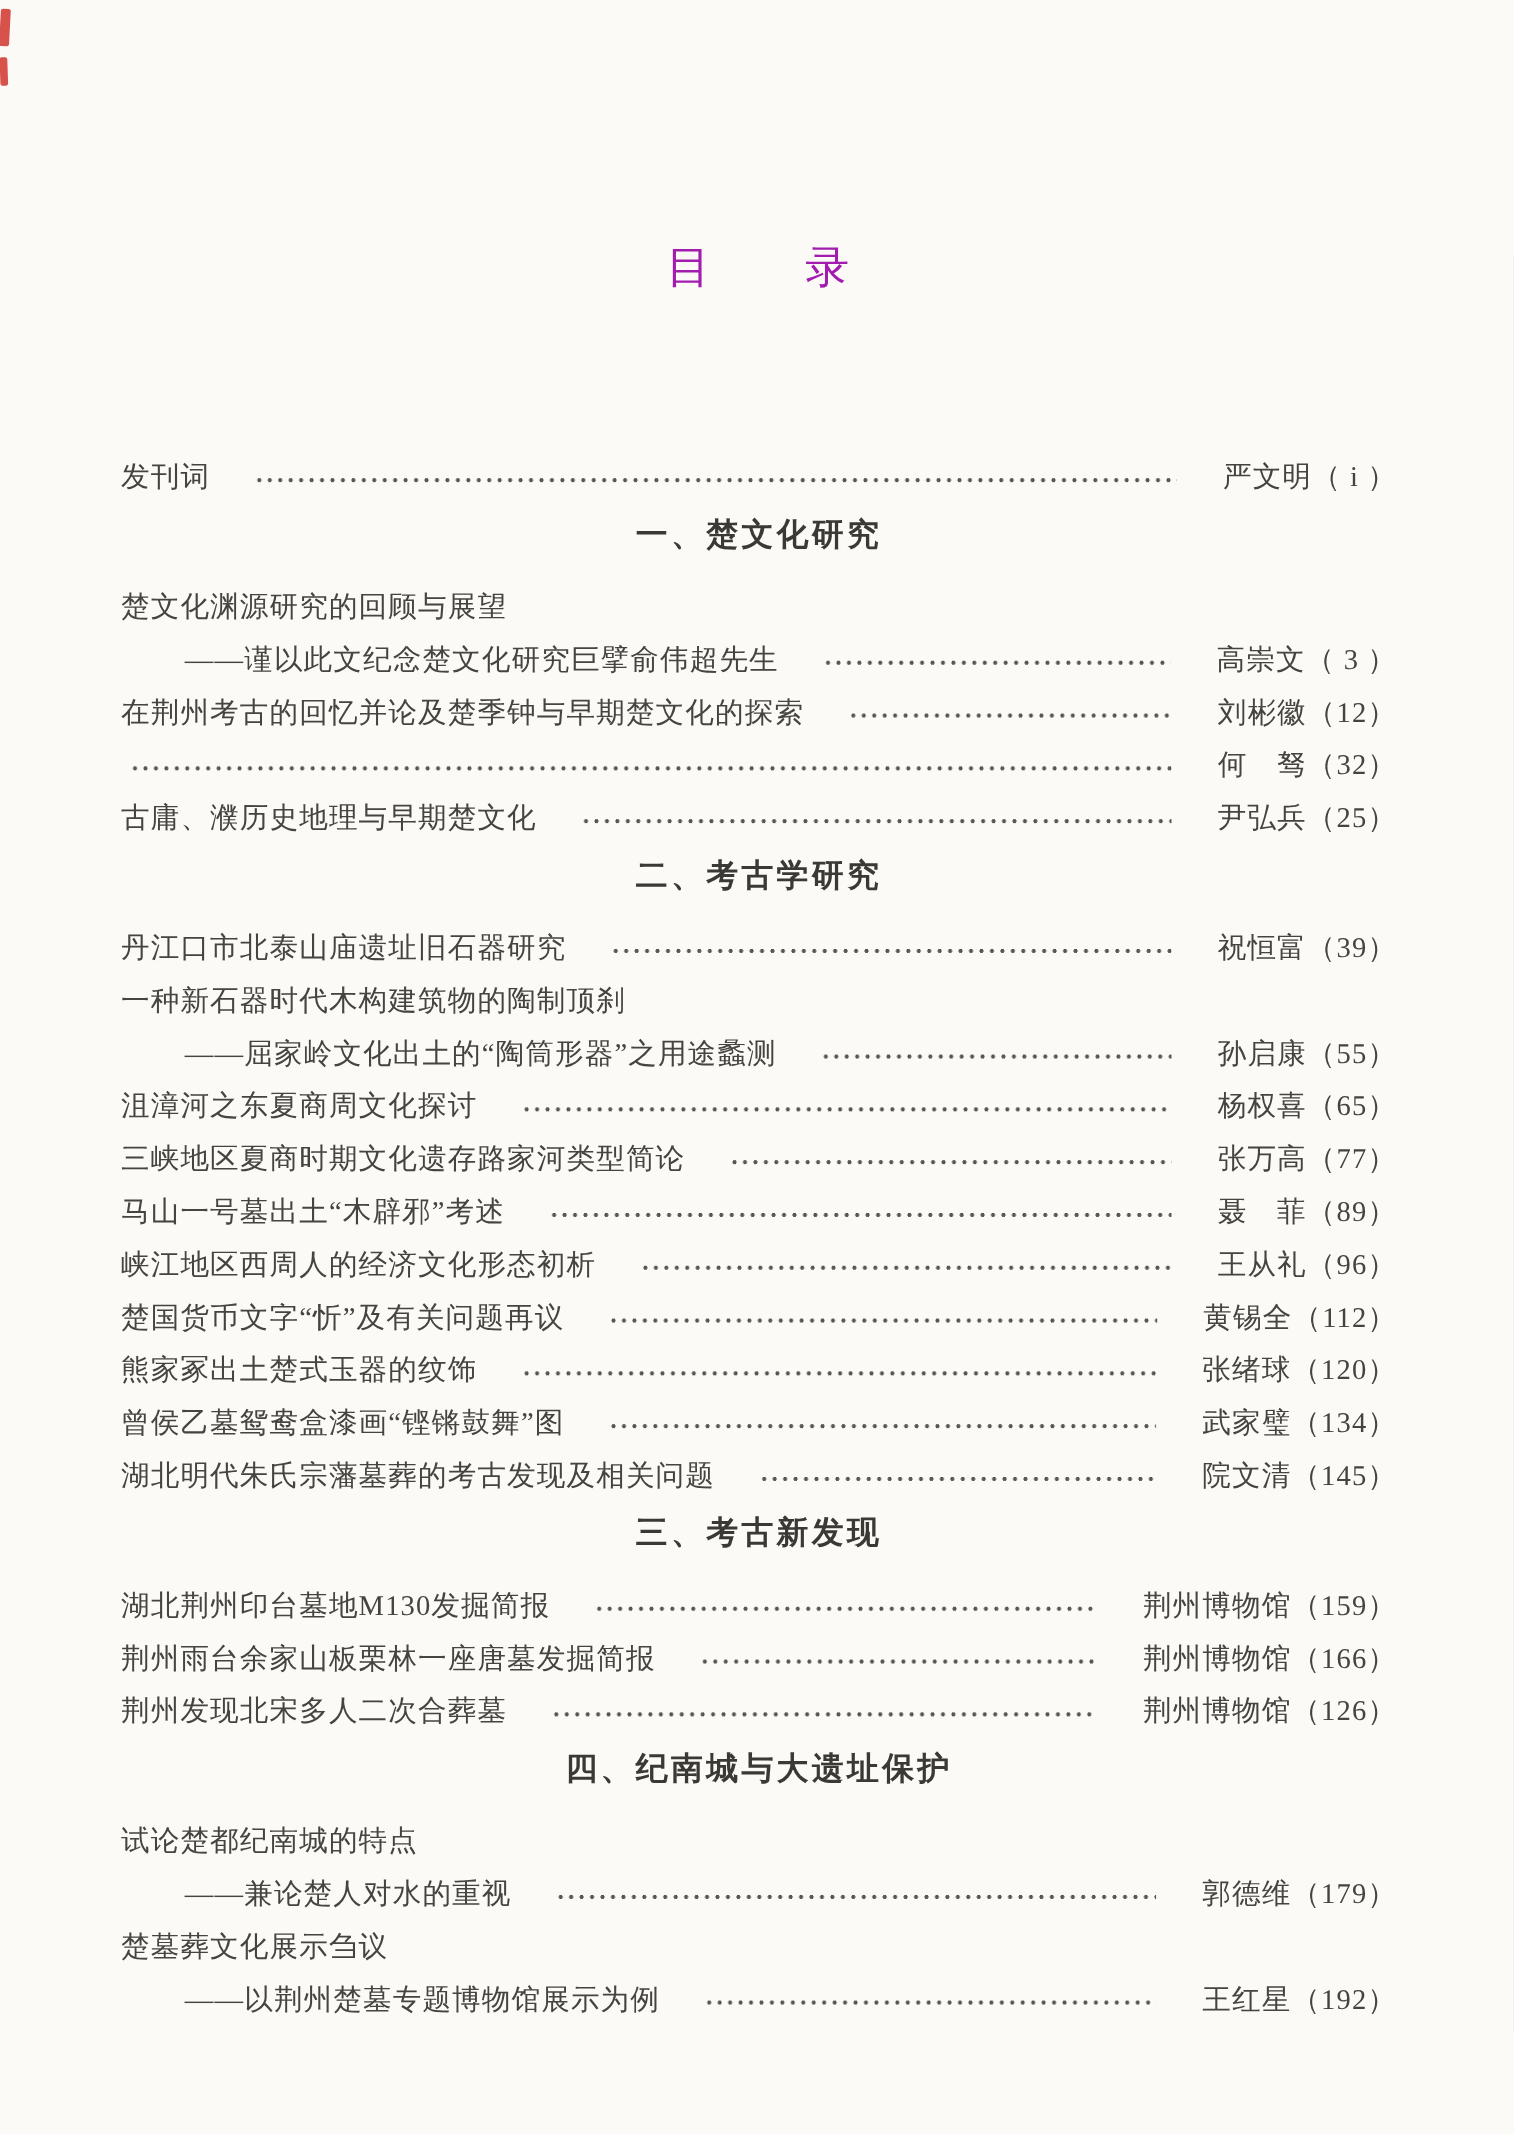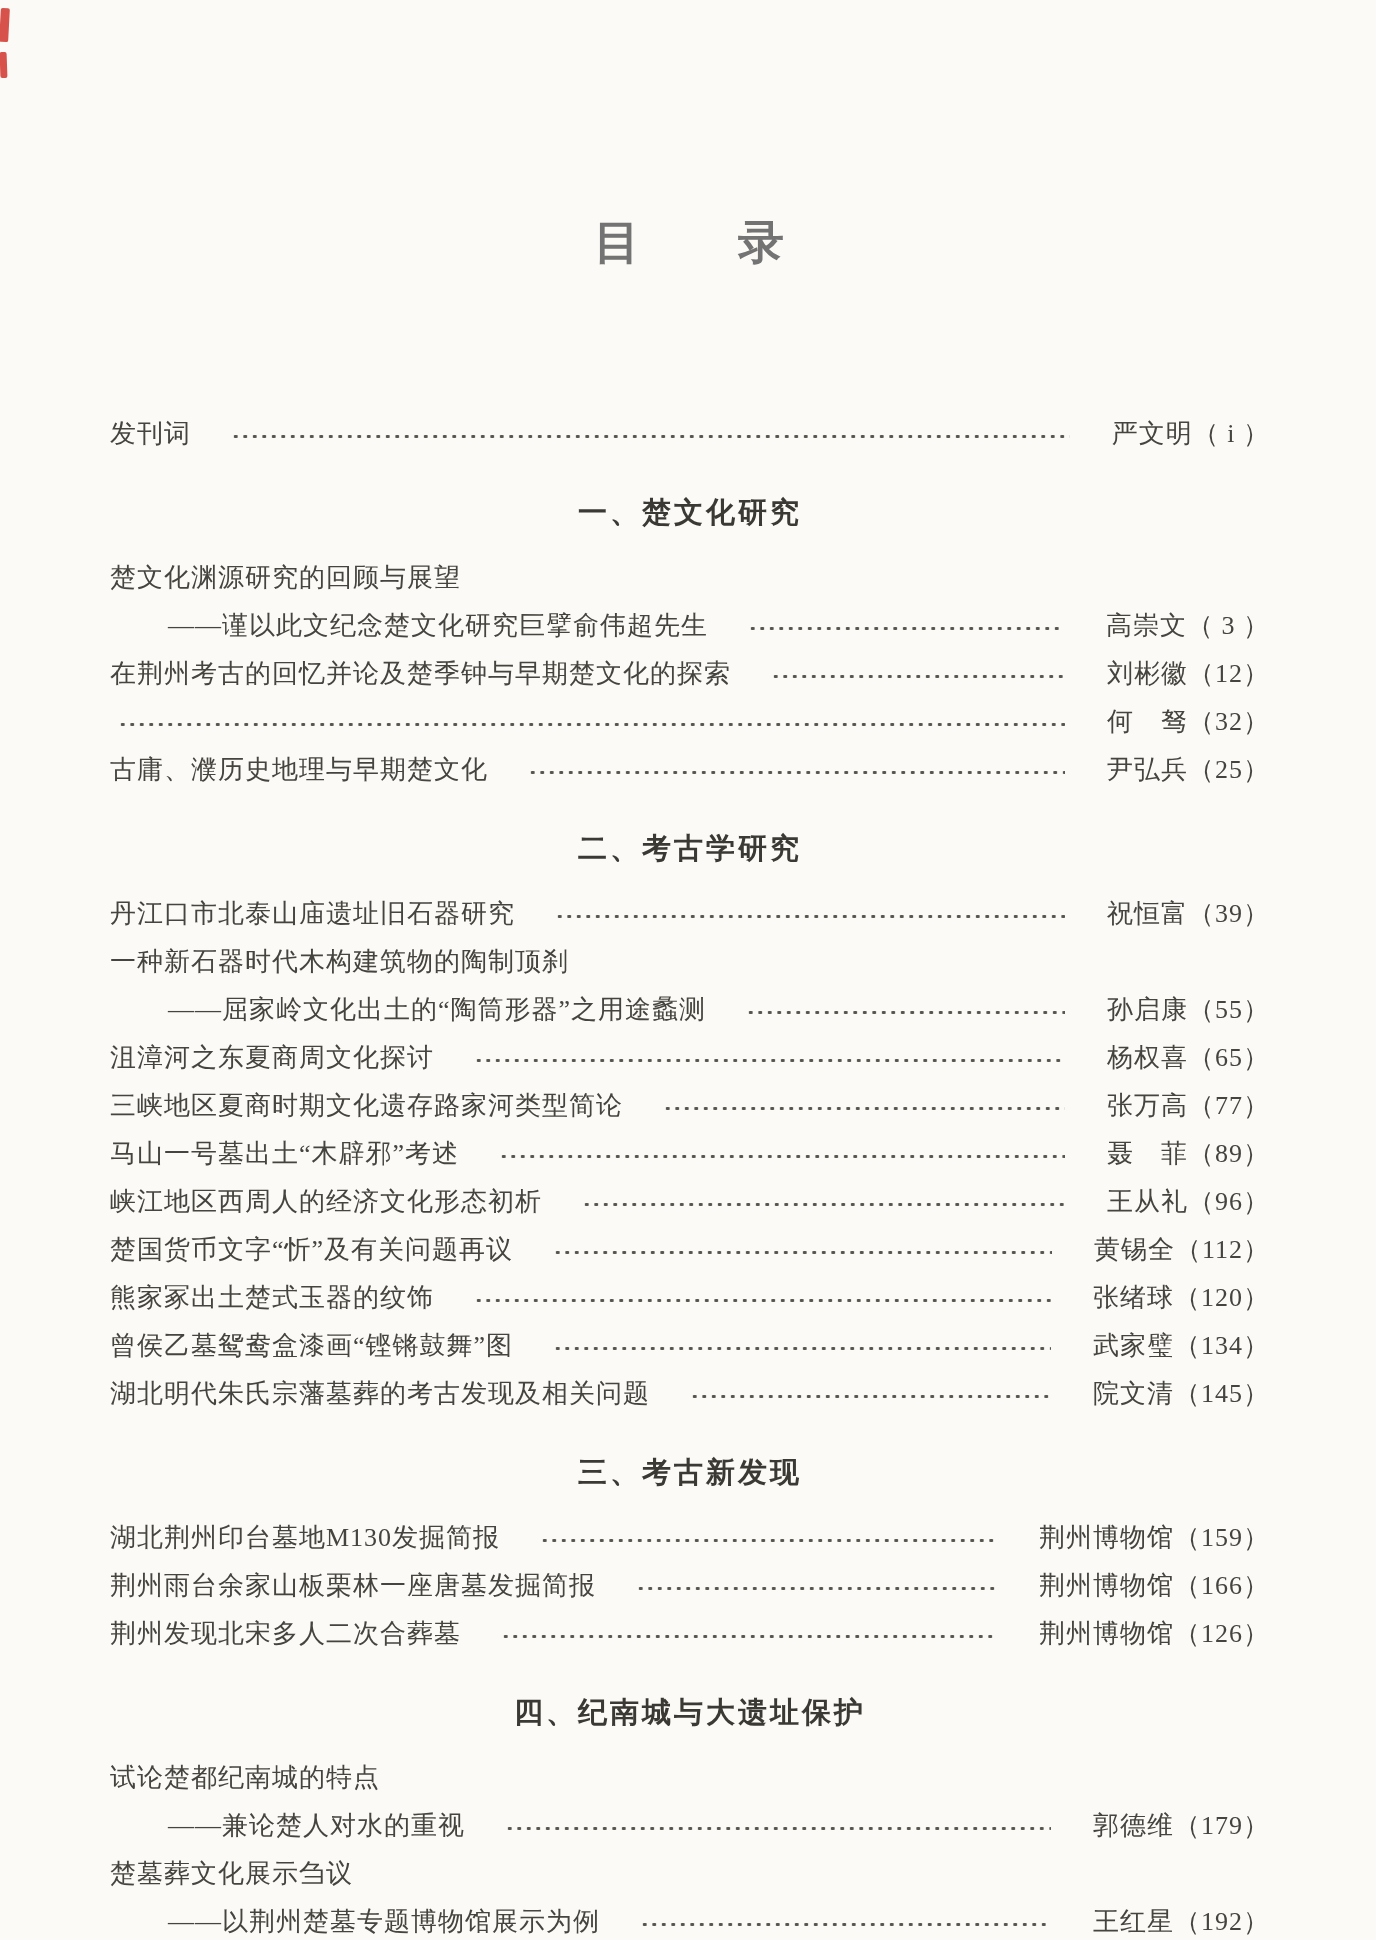--- a/index.html
+++ b/index.html
@@ -16,25 +16,25 @@
   }
   .scan-mark{
     position:absolute;left:0;width:9px;border-radius:2px;
     background:#d0342c;opacity:.85;
   }
   .scan-mark.m1{top:8px;height:34px;transform:rotate(3deg);}
   .scan-mark.m2{top:52px;height:26px;transform:rotate(-2deg);width:7px;}
   h1.toc-title{
     margin:0;
     text-align:center;
-    font-size:46px;
+    font-size:40px;
     line-height:55px;
-    font-weight:bold;
+    font-weight:normal;
     letter-spacing:2px;
-    color:#737373;
+    color:#a21caf;
   }
   .front-block{margin-top:140px;}
   .toc-row{
     display:flex;
     align-items:baseline;
     font-size:26px;
     line-height:48px;
     white-space:nowrap;
     gap:32px;
   }
@@ -47,21 +47,21 @@
     align-self:center;
     margin:0 10px 0 8px;
     transform:translateY(2px);
     background-image:radial-gradient(circle,#57564e 1.7px,rgba(0,0,0,0) 1.9px);
     background-size:9.5px 9px;
     background-repeat:repeat-x;
     background-position:left center;
   }
   .author{flex:0 0 auto;letter-spacing:1px;color:#45443f;font-family:Liberation Serif, serif;}
   .section-heading{
-    margin:32px 0 20px 0;
+    margin:6px 0 20px 0;
     text-align:center;
     font-family:"Liberation Sans","DejaVu Sans",sans-serif;
     font-weight:bold;
     font-size:29px;
     line-height:44px;
     letter-spacing:3px;
     color:#3a3934;
   }
 </style>
 </head>

